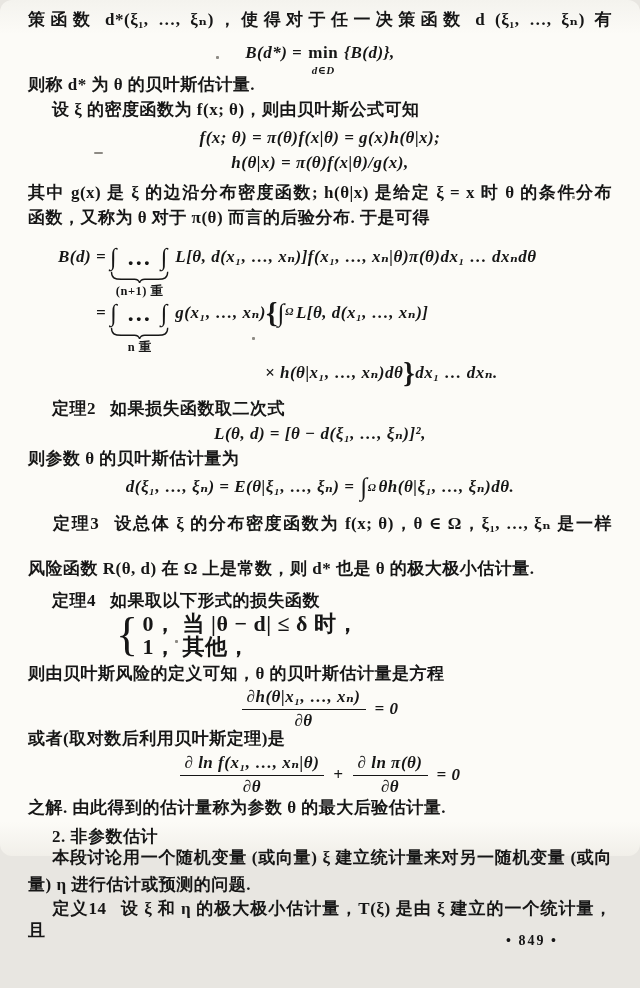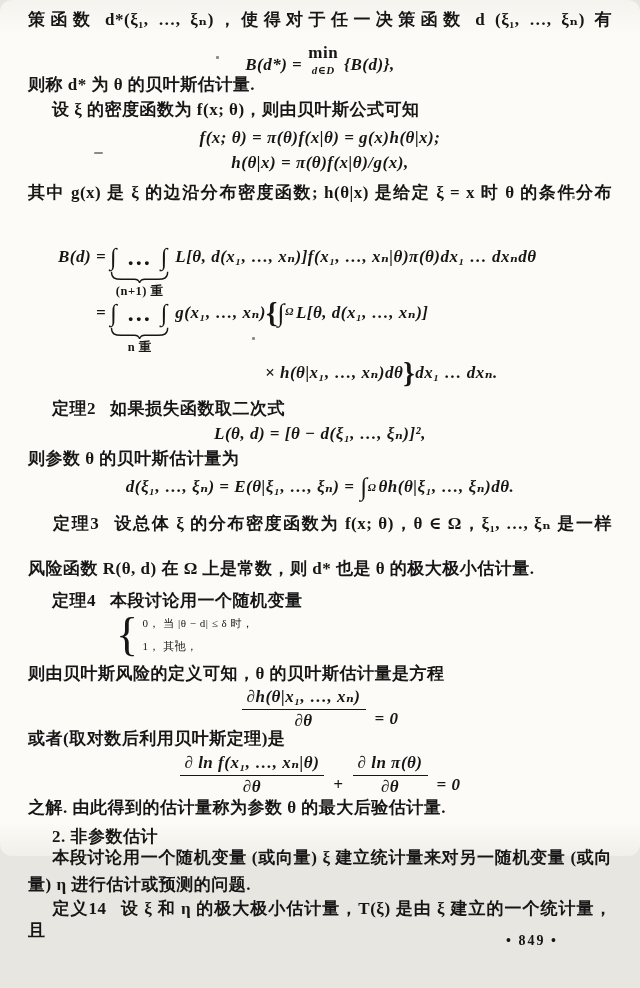--- a/index.html
+++ b/index.html
@@ -14,21 +14,21 @@
     color:#161616;
     border-radius:12px;
   }
   .line{
     position:absolute;left:28px;width:584px;
     font-size:17px;line-height:22px;font-weight:bold;
     letter-spacing:0.5px;white-space:nowrap;
   }
   .just{white-space:normal;text-align:justify;text-align-last:justify;}
   .center{text-align:center;}
-  .flexcenter{display:flex;justify-content:center;align-items:flex-end;white-space:nowrap;}
+  .flexcenter{display:flex;justify-content:center;align-items:flex-start;white-space:nowrap;}
   .mathline{font-style:italic;font-weight:bold;}
   .indent{padding-left:24px;}
   .headgap{display:inline-block;width:14px;}
   
   .minstack{display:inline-flex;flex-direction:column;align-items:center;margin:0 6px;}
   .minstack .op{line-height:22px;font-style:normal;font-weight:bold;}
   .minstack .sub{font-size:11px;line-height:12px;font-style:italic;}
   
   .bigrow{display:flex;align-items:flex-start;white-space:nowrap;}
   .ints{font-size:24px;line-height:26px;font-style:normal;letter-spacing:2px;}
@@ -37,23 +37,23 @@
   .ublabel{position:absolute;top:40px;left:50%;transform:translateX(-50%);
            font-size:12.5px;line-height:14px;font-style:normal;white-space:nowrap;}
   .bigrow .tail{line-height:26px;}
   .bigint{font-size:25px;font-style:normal;line-height:26px;vertical-align:-3px;}
   .isub{font-size:11px;font-style:italic;vertical-align:-9px;margin-right:2px;}
   .obrace{font-size:29px;font-style:normal;line-height:26px;vertical-align:-4px;}
   
   .cases{display:flex;align-items:center;white-space:nowrap;}
   .cbrace{font-size:46px;font-weight:normal;font-style:normal;line-height:46px;margin:0 4px 0 8px;}
   .crows{display:flex;flex-direction:column;gap:2px;}
-  .crows span{line-height:21px;font-style:normal;font-weight:normal;font-size:11px;}
+  .crows span{line-height:21px;font-style:normal;font-weight:bold;font-size:22px;}
   
-  .fracrow{display:flex;justify-content:center;align-items:flex-end;gap:9px;}
+  .fracrow{display:flex;justify-content:center;align-items:center;gap:9px;}
   .frac{display:inline-block;text-align:center;}
   .frac .num{display:block;border-bottom:1.6px solid #161616;padding:0 5px 2px;line-height:20px;}
   .frac .den{display:block;padding-top:1px;line-height:19px;}
   .pagenum{position:absolute;font-size:14px;font-weight:bold;letter-spacing:2px;}
   .speck{position:absolute;background:#8d8a84;border-radius:1px;}
 </style>
 </head>
 <body>
 
 <div class="page">
@@ -69,20 +69,21 @@
     <span>{B(d)},</span>
   </div>
 
   <div class="line" style="top:74px">则称 d* 为 θ 的贝叶斯估计量.</div>
   <div class="line indent" style="top:99px">设 ξ 的密度函数为 f(x; θ)，则由贝叶斯公式可知</div>
 
   <div class="line center mathline" style="top:127px">f(x; θ) = π(θ)f(x|θ) = g(x)h(θ|x);</div>
   <div class="line center mathline" style="top:152px">h(θ|x) = π(θ)f(x|θ)/g(x),</div>
 
   <div class="line just" style="top:182px">其中 g(x) 是 ξ 的边沿分布密度函数; h(θ|x) 是给定 ξ = x 时 θ 的条件分布</div>
+  <div class="line" style="top:207px">函数，又称为 θ 对于 π(θ) 而言的后验分布. 于是可得</div>
 
   <div class="line bigrow mathline" style="top:244px;left:58px;width:575px">
     <span class="tail">B(d) =</span>
     <span class="ubwrap">
       <span class="ints">∫ … ∫</span>
       <svg viewBox="0 0 80 14" preserveAspectRatio="none">
         <path d="M2 2 C2 9 7 10 15 10 L33 10 C37 10 39 11 40 14 C41 11 43 10 47 10 L65 10 C73 10 78 9 78 2" fill="none" stroke="#161616" stroke-width="1.8"></path>
       </svg>
       <span class="ublabel">(n+1) 重</span>
     </span>
@@ -123,21 +124,21 @@
     <span class="isub">Ω</span>
     <span>θh(θ|ξ₁, …, ξₙ)dθ.</span>
   </div>
 
   <div class="line just" style="top:513px">
     <span class="headgap" style="width:24px"></span><b>定理3</b><span class="headgap"></span><span>设总体 ξ 的分布密度函数为 f(x; θ)，θ ∈ Ω，ξ₁, …, ξₙ 是一样</span>
   </div>
   <div class="line" style="top:558px">风险函数 R(θ, d) 在 Ω 上是常数，则 d* 也是 θ 的极大极小估计量.</div>
 
   <div class="line indent" style="top:590px">
-    <b>定理4</b><span class="headgap"></span><span>本段讨论用一个随机变量</span>
+    <b>定理4</b><span class="headgap"></span><span>如果取以下形式的损失函数</span>
   </div>
 
   <div class="line cases mathline" style="top:612px;left:108px;width:480px">
     <span class="cbrace">{</span>
     <span class="crows">
       <span>0， 当 |θ − d| ≤ δ 时，</span>
       <span>1， 其他，</span>
     </span>
   </div>
 

